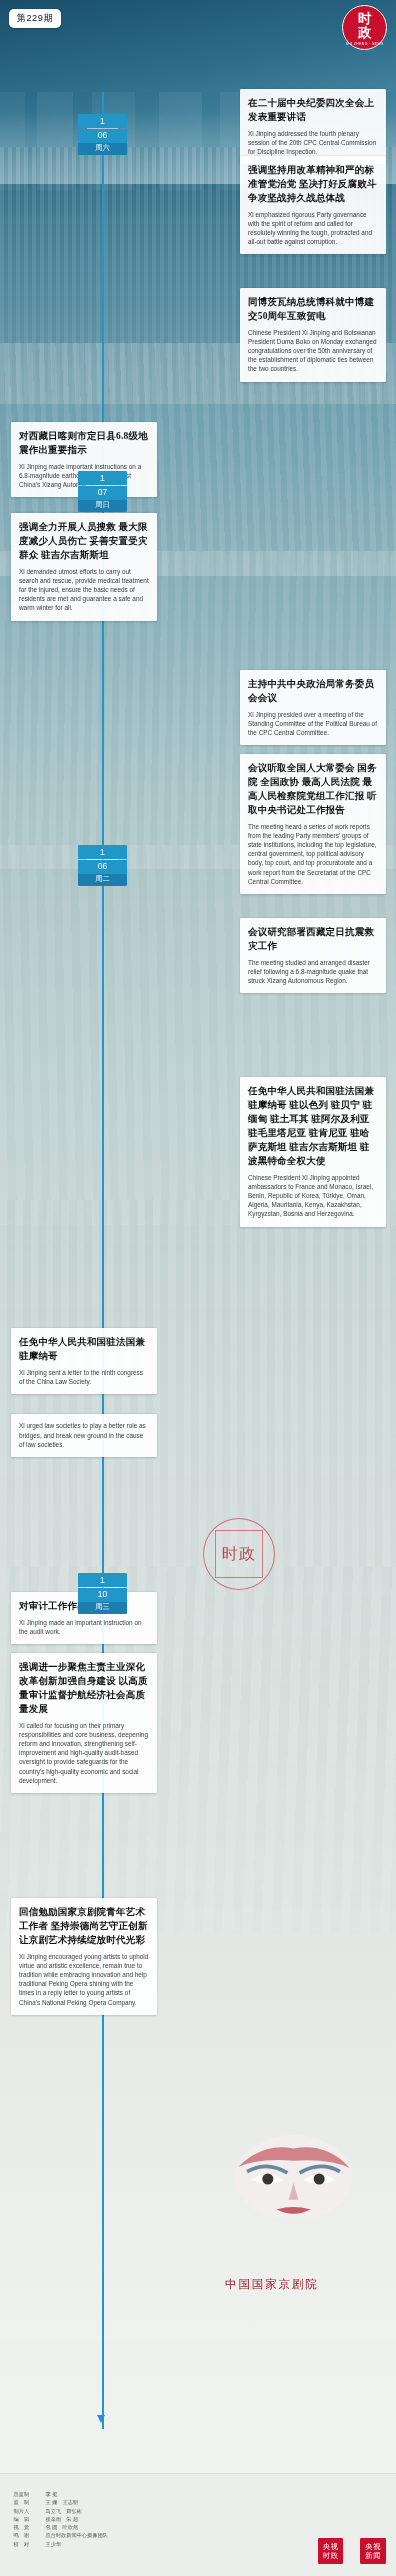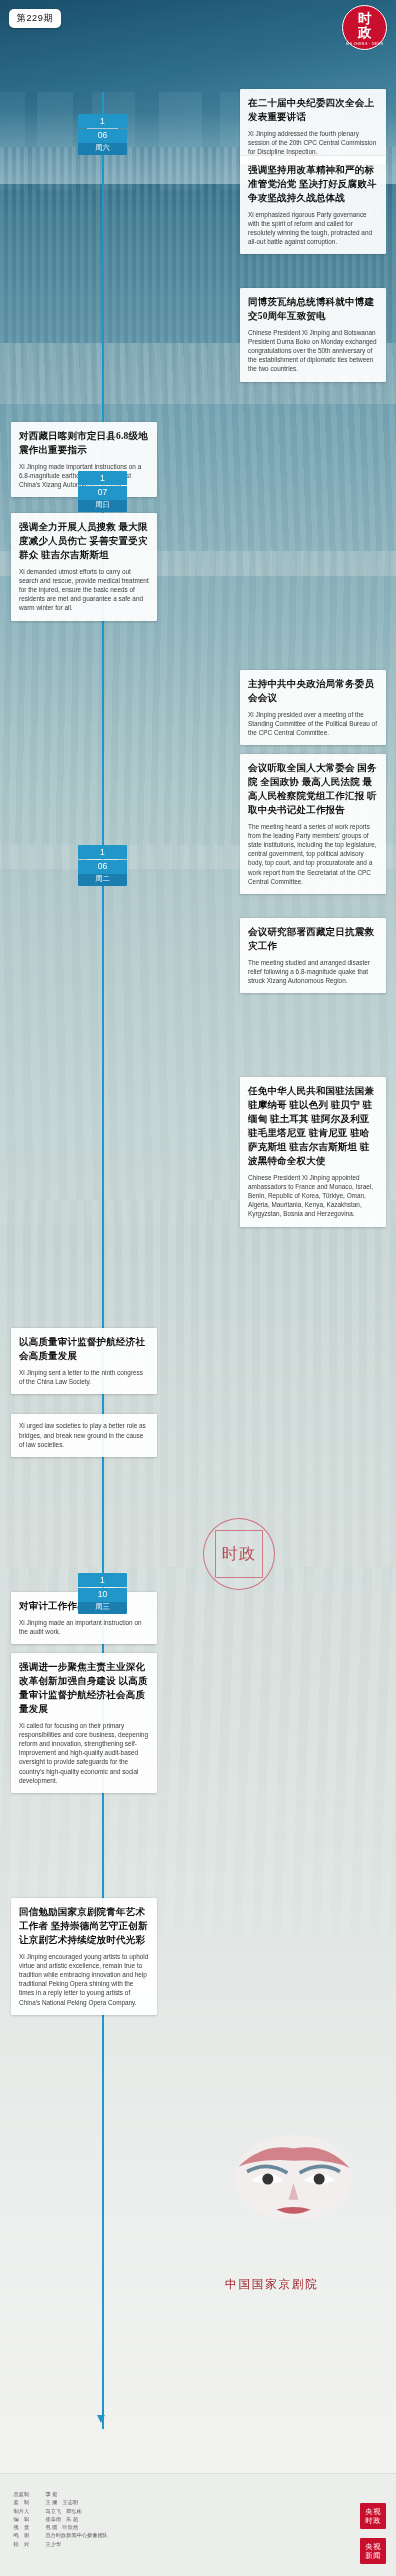--- a/index.html
+++ b/index.html
@@ -251,21 +251,21 @@
   .credits {
     position: absolute;
     left: 13.5px; top: 16px;
     font-size: 5.2px;
     line-height: 8.3px;
     color: #555;
   }
   .credits div span.k { display: inline-block; min-width: 32px; }
   .fbrand {
     position: absolute; right: 11px; bottom: 12.2px;
-    display: flex; gap: 9px; flex-direction: column;
+    display: flex; gap: 17px;
   }
   .fbrand .b {
     background: #c8102e;
     color: #fff;
     font-size: 7.3px;
     line-height: 9.2px;
     text-align: center;
     padding: 3.7px 4.9px;
     border-radius: 1.2px;
     font-family: "Liberation Serif", serif;
@@ -361,21 +361,21 @@
     <div class="dm-top" style="border-radius:0">06</div>
     <div class="dm-bot">周二</div>
   </div>
 
   <div class="card right" style="top:1077px">
     <h3>任免中华人民共和国驻法国兼驻摩纳哥 驻以色列 驻贝宁 驻缅甸 驻土耳其 驻阿尔及利亚 驻毛里塔尼亚 驻肯尼亚 驻哈萨克斯坦 驻吉尔吉斯斯坦 驻波黑特命全权大使</h3>
     <p>Chinese President Xi Jinping appointed ambassadors to France and Monaco, Israel, Benin, Republic of Korea, Türkiye, Oman, Algeria, Mauritania, Kenya, Kazakhstan, Kyrgyzstan, Bosnia and Herzegovina.</p>
   </div>
 
   <div class="card left" style="top:1328px">
-    <h3>以高质量审计监督护航经济社会高质量发展</h3>
+    <h3>任免中华人民共和国驻法国兼驻摩纳哥</h3>
     <p>Xi Jinping sent a letter to the ninth congress of the China Law Society.</p>
   </div>
 
   <div class="card left" style="top:1414px">
     <p>Xi urged law societies to play a better role as bridges, and break new ground in the cause of law societies.</p>
   </div>
 
   <div class="card left" style="top:1592px">
     <h3>对审计工作作出重要指示</h3>
     <p>Xi Jinping made an important instruction on the audit work.</p>

